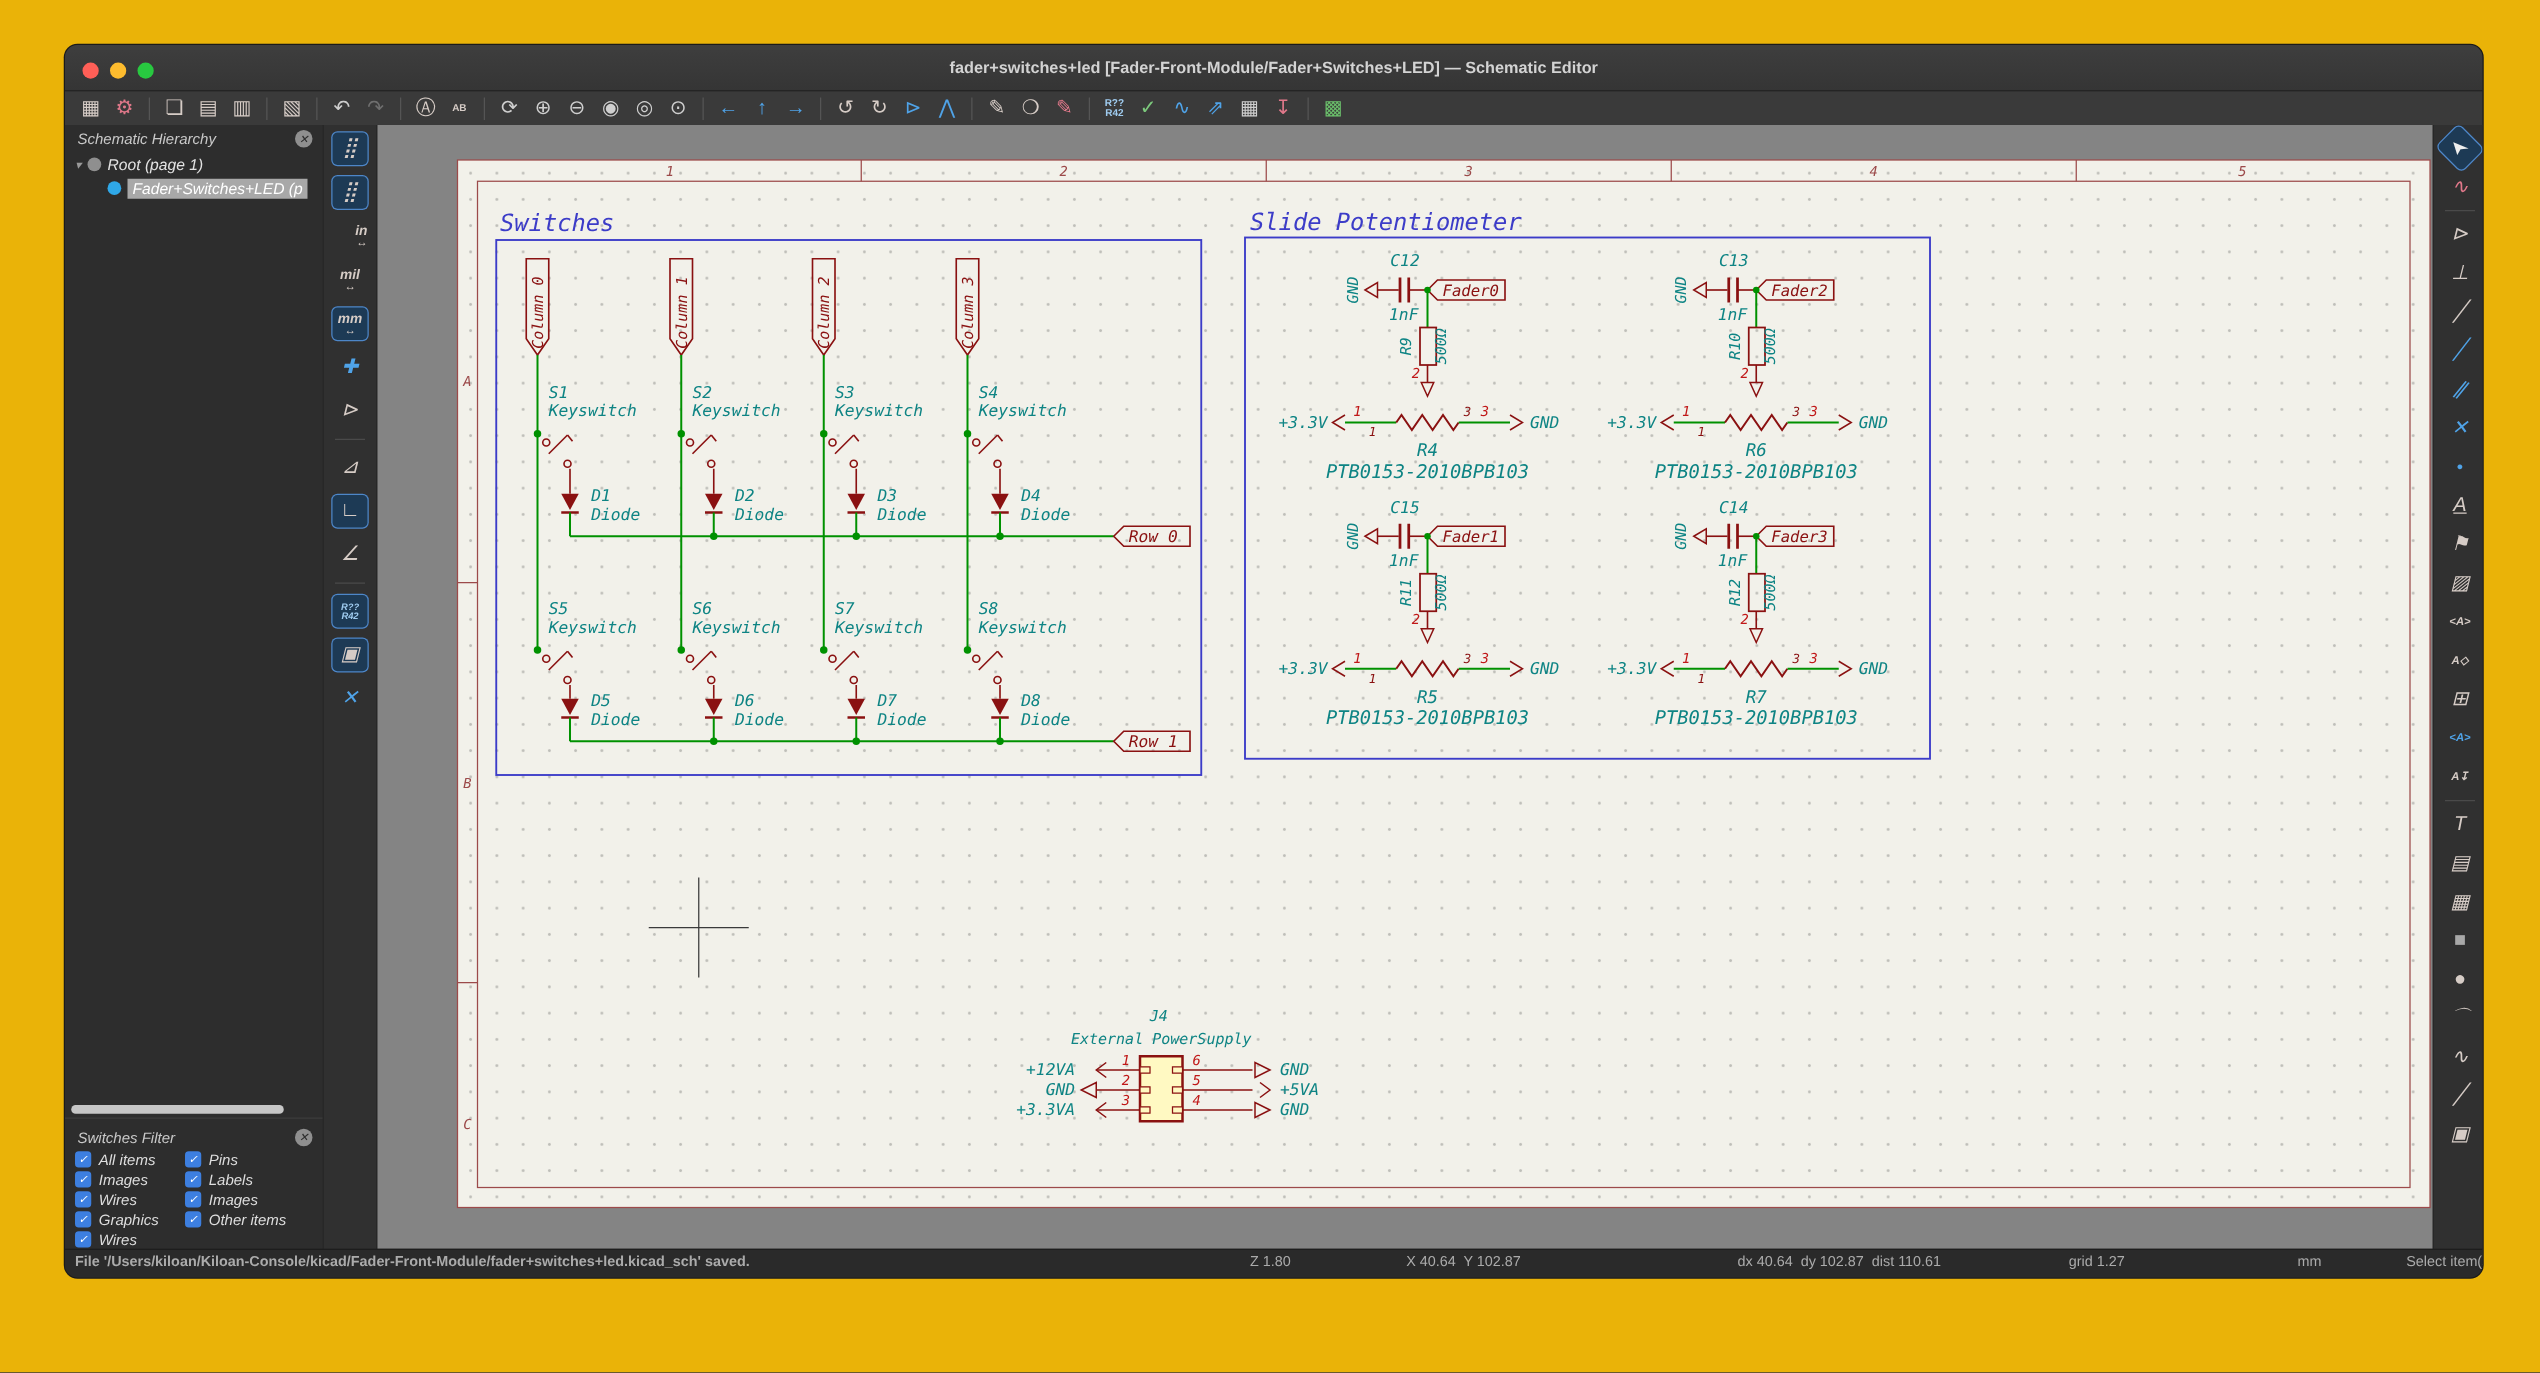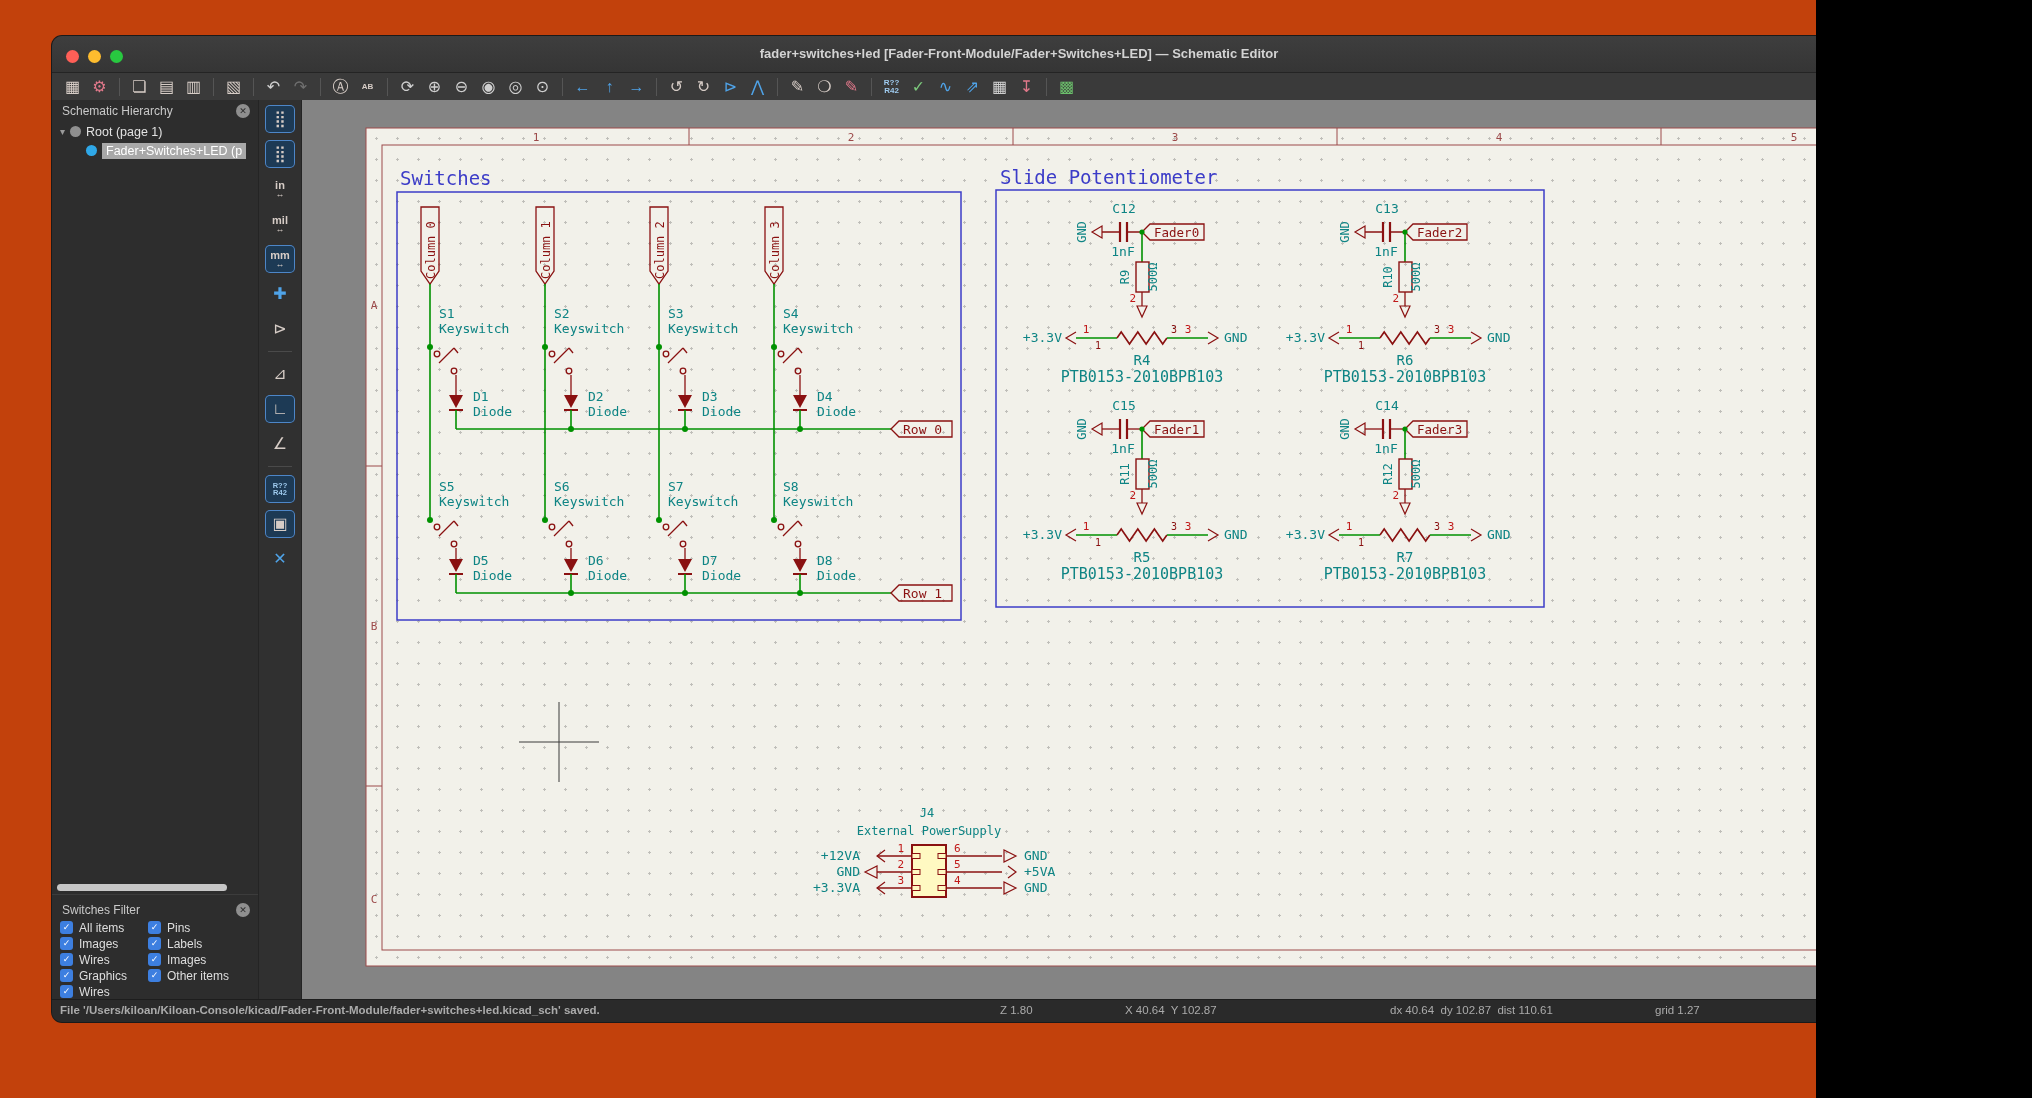--- a/index.html
+++ b/index.html
@@ -1,33 +1,33 @@
 <!DOCTYPE html>
 <html><head>
 <meta charset="utf-8">
 <style>
   html,body{margin:0;padding:0;background:#000;}
-  #screen{position:relative;width:1816px;height:1098px;background:#c2410c;overflow:hidden;
+  #screen{position:relative;width:2032px;height:1098px;background:#eab308;overflow:hidden;
           font-family:"Liberation Sans",sans-serif;}
   #window{position:absolute;left:52px;top:36px;width:1934px;height:986px;background:#2d2d2d;
           border-radius:10px;overflow:hidden;box-shadow:0 0 0 1px #1a1a1a;}
   
   #titlebar{position:relative;height:36px;background:linear-gradient(#3e3e3e,#353535);
             border-bottom:1px solid #242424;}
   .traffic{position:absolute;top:14px;width:13px;height:13px;border-radius:50%;}
   #title-text{text-align:center;line-height:36px;font-size:13px;font-weight:bold;color:#d3d3d3;}
   
   #main-toolbar{height:27px;background:#3a3a3a;border-bottom:1px solid #262626;
                 display:flex;align-items:center;padding:0 8px;gap:2px;}
   .tbicon{width:25px;height:23px;display:flex;align-items:center;justify-content:center;
           font-size:16px;border-radius:4px;cursor:default;white-space:pre;line-height:1;}
   .tbicon.small{font-size:8px;font-weight:bold;text-align:center;}
   .tbsep{width:1px;height:18px;background:#555;margin:0 5px;}
   
-  #content{position:absolute;top:64px;left:0;width:1934px;height:900px;display:flex;}
+  #content{position:absolute;top:64px;left:0;width:1934px;height:900px;display:flex;font-style:italic;}
   
   #sidebar{position:relative;width:206px;height:900px;background:#2d2d2d;flex:none;}
   .panel-header{position:relative;height:22px;line-height:22px;font-size:12px;color:#c9c9c9;
                 padding-left:10px;}
   .close-btn{position:absolute;right:8px;top:4px;width:14px;height:14px;border-radius:50%;
              background:#8f8f8f;color:#2d2d2d;font-size:9px;line-height:14px;text-align:center;}
   .tree-row{position:relative;height:19px;font-size:12.5px;color:#e2e2e2;display:flex;align-items:center;}
   .tree-dot{width:11px;height:11px;border-radius:50%;flex:none;}
   .sel-bg{background:#a8a8a8;color:#fff;padding:1px 4px;}
   #hier-scrollbar{position:absolute;left:5px;top:784px;width:170px;height:7px;border-radius:4px;background:#c6c6c6;}
@@ -194,21 +194,21 @@
                   <div class="fil-label">Other items</div>
                 </div>
               </div>
           </div>
         </div>
       </div>
 
       <div id="left-toolstrip">
           <div class="ltool active" style="color: rgb(214, 204, 198);">⣿</div>
           <div class="ltool active" style="color: rgb(214, 204, 198);">⣿</div>
-          <div class="ltool txt" style="color: rgb(214, 204, 198);"><div>in</div><div class="sub">↔</div></div>
+          <div class="ltool txt" style="color: rgb(214, 204, 198); align-items: flex-end;"><div>in</div><div class="sub">↔</div></div>
           <div class="ltool txt" style="color: rgb(214, 204, 198);"><div>mil</div><div class="sub">↔</div></div>
           <div class="ltool active txt" style="color: rgb(214, 204, 198);"><div>mm</div><div class="sub">↔</div></div>
           <div class="ltool" style="color: rgb(79, 163, 232);">✚</div>
           <div class="ltool" style="color: rgb(214, 204, 198);">⊳</div>
           <div class="lsep"></div>
           <div class="ltool" style="color: rgb(214, 204, 198);">⊿</div>
           <div class="ltool active" style="color: rgb(214, 204, 198);">∟</div>
           <div class="ltool" style="color: rgb(214, 204, 198);">∠</div>
           <div class="lsep"></div>
           <div class="ltool small active" style="color: rgb(159, 203, 239);">R??

